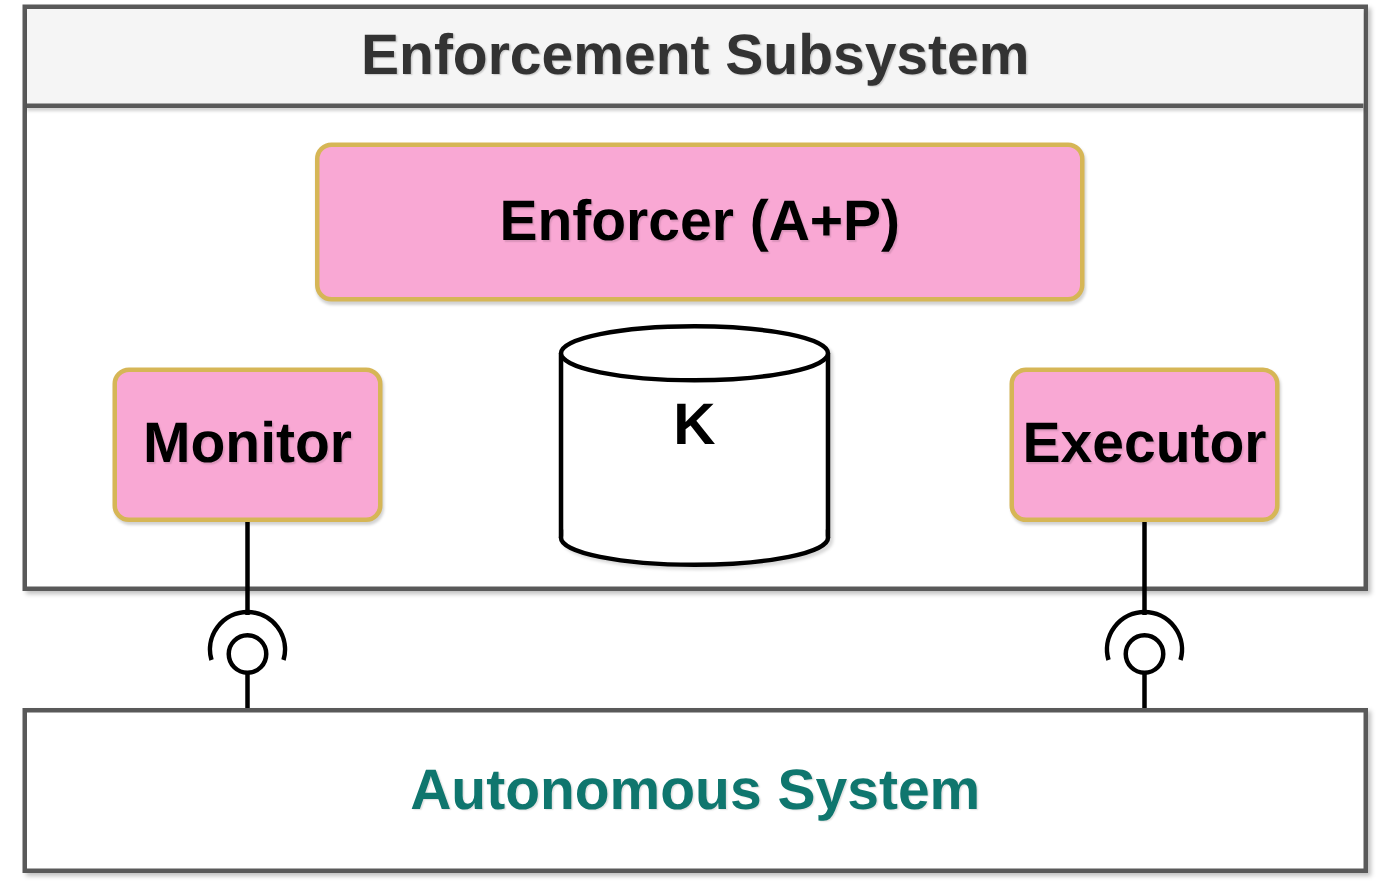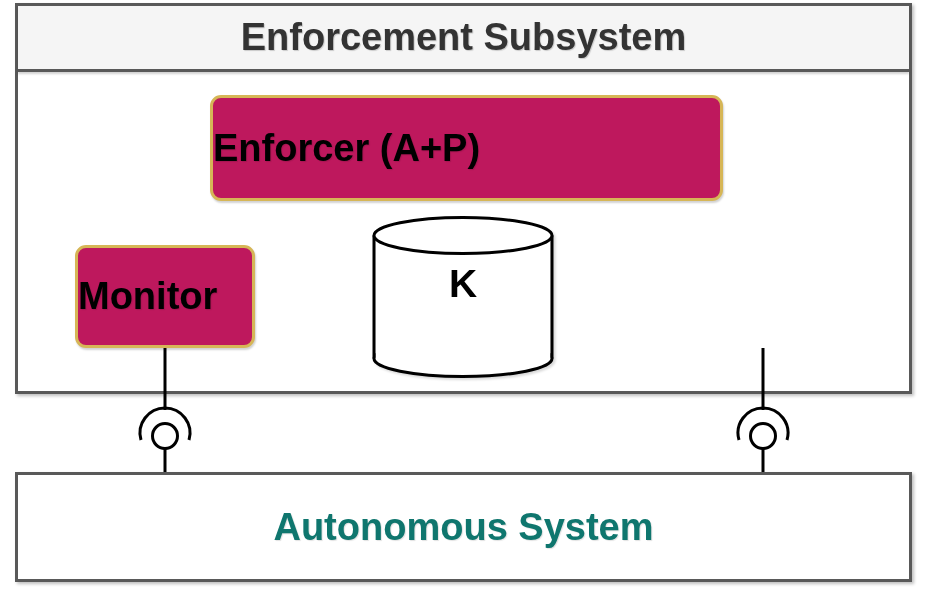--- a/index.html
+++ b/index.html
@@ -42,26 +42,27 @@
     font-size: 38px;
     font-weight: bold;
     color: #333333;
     text-shadow: 1px 1px 1px rgba(0,0,0,0.18);
     white-space: nowrap;
   }
 
   
   .component {
     position: absolute;
-    background: #be185d;
+    background: #f9a8d4;
     border: 3px solid #d6b656;
     border-radius: 11px;
     box-shadow: 1px 2px 2px rgba(0,0,0,0.18);
     display: flex;
     align-items: center;
+    justify-content: center;
   }
   .component .label {
     font-size: 38px;
     font-weight: bold;
     color: #000000;
     text-shadow: 1px 1px 1px rgba(0,0,0,0.12);
     white-space: nowrap;
   }
   .enforcer { left: 210px; top: 95px;  width: 513px; height: 106px; }
   .monitor  { left: 75px;  top: 245px; width: 180px; height: 103px; }
@@ -133,20 +134,23 @@
   </div>
 
   <div class="component enforcer">
     <span class="label">Enforcer (A+P)</span>
   </div>
 
   <div class="component monitor">
     <span class="label">Monitor</span>
   </div>
 
+  <div class="component executor">
+    <span class="label">Executor</span>
+  </div>
 
   <svg class="cylinder-svg" viewBox="0 0 184 162">
     <ellipse cx="92" cy="142.5" rx="89" ry="18" fill="#ffffff" stroke="#000000" stroke-width="3"></ellipse>
     <rect x="4.5" y="19.5" width="175" height="123" fill="#ffffff" stroke="none"></rect>
     <line x1="3" y1="19.5" x2="3" y2="142.5" stroke="#000000" stroke-width="3"></line>
     <line x1="181" y1="19.5" x2="181" y2="142.5" stroke="#000000" stroke-width="3"></line>
     <ellipse cx="92" cy="19.5" rx="89" ry="18" fill="#ffffff" stroke="#000000" stroke-width="3"></ellipse>
   </svg>
   <div class="cylinder-label">
     <span class="kb-main">K</span>

